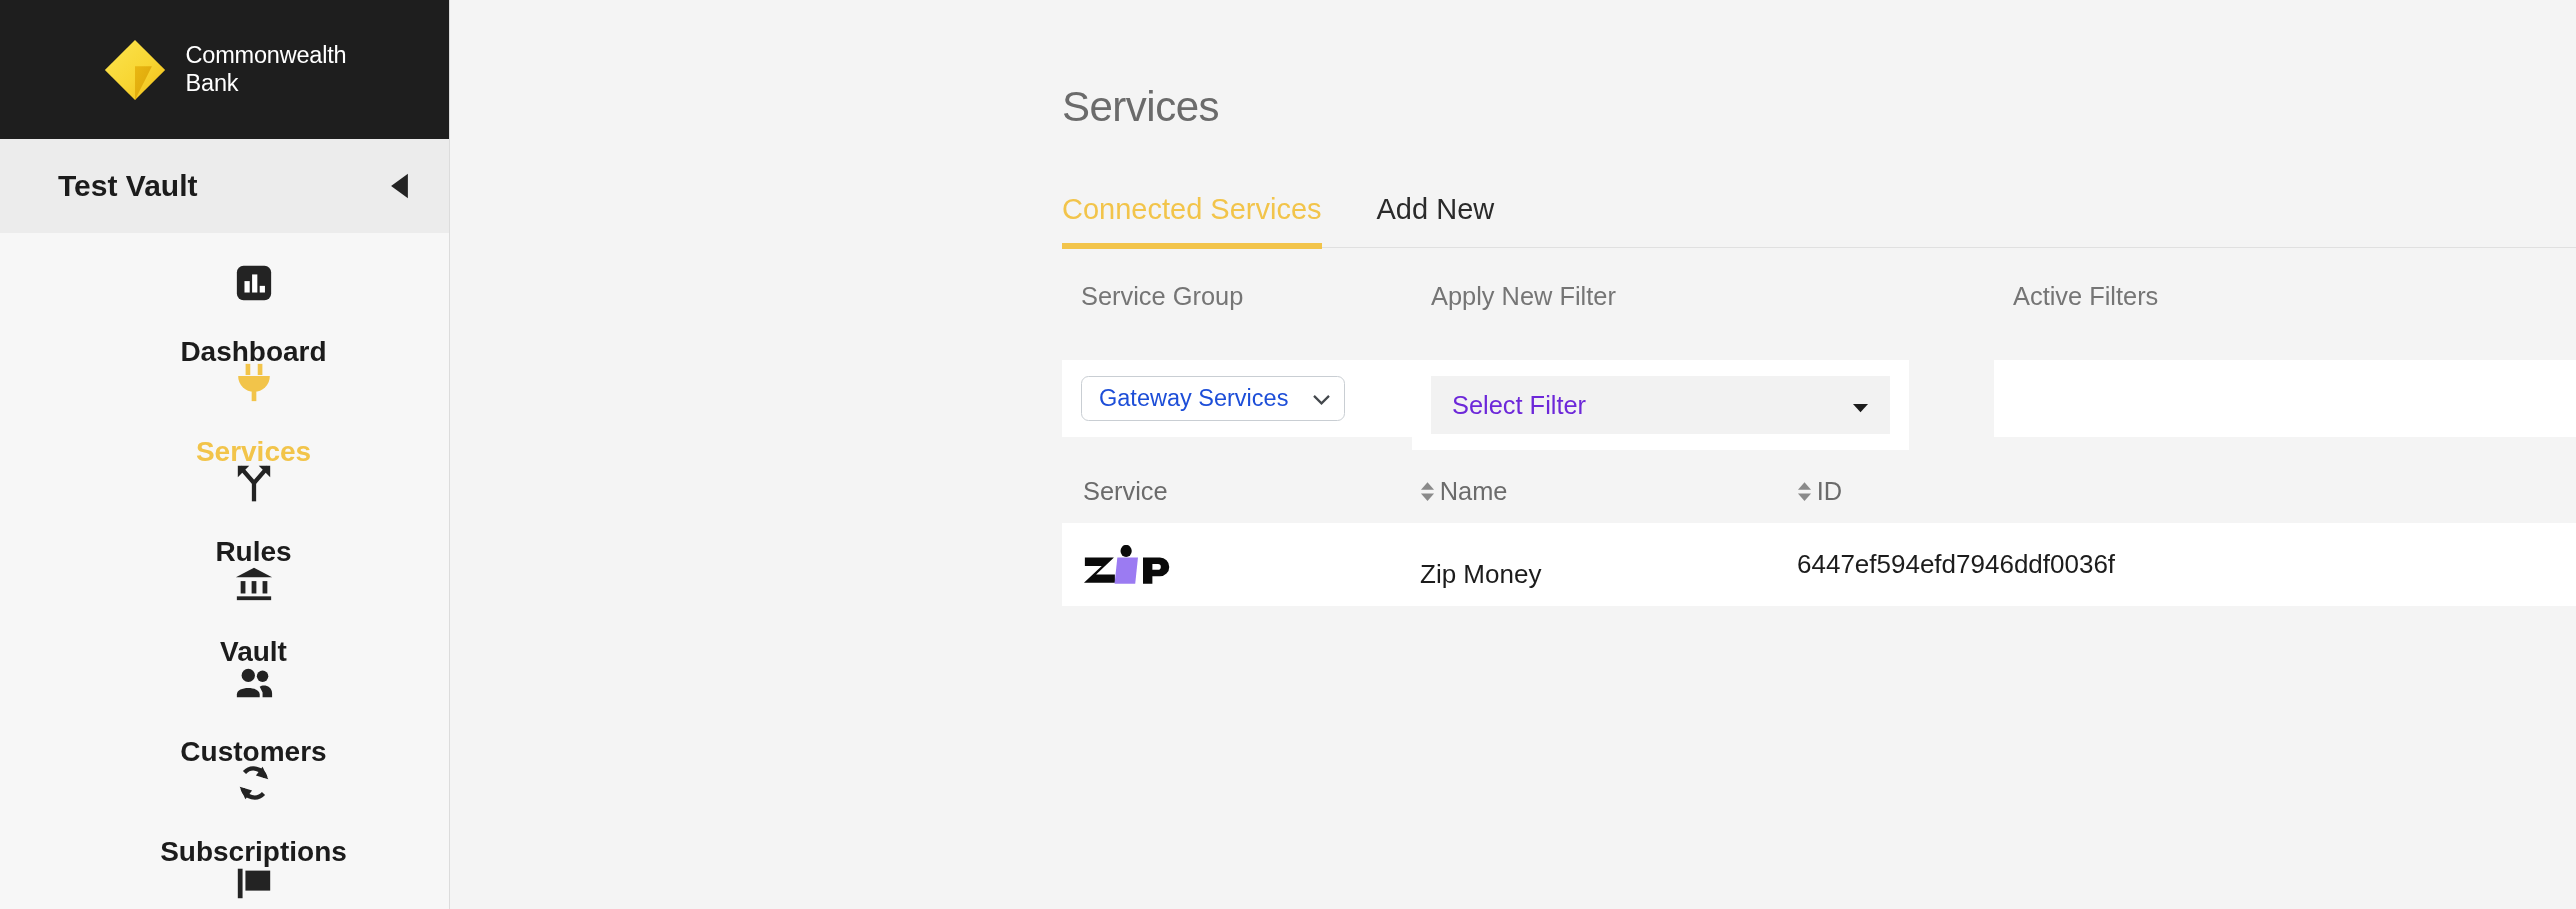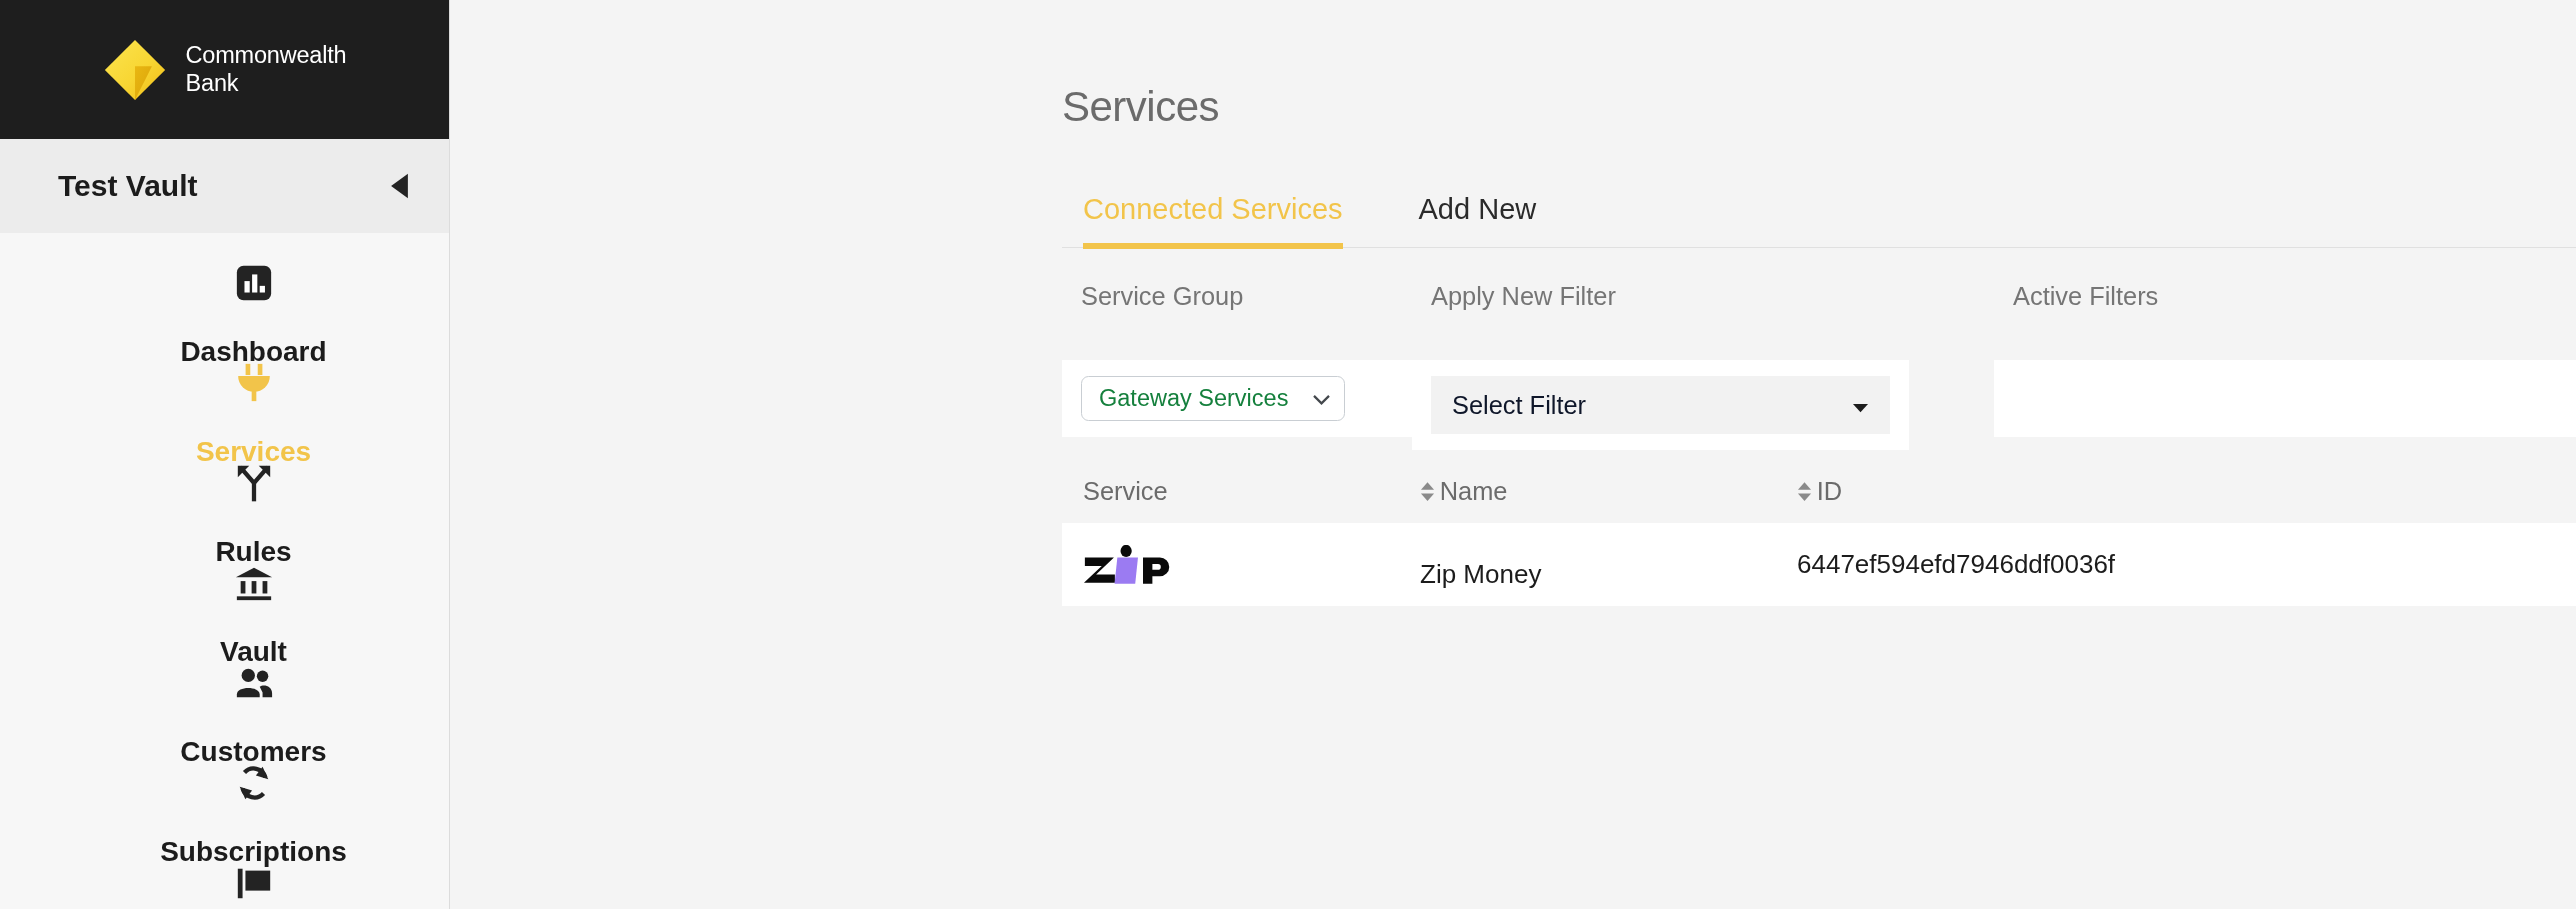--- a/index.html
+++ b/index.html
@@ -117,21 +117,20 @@
     height: 77px;
   }
   .tab {
     font-size: 29px;
     padding: 0 0 21px 0;
     margin-right: 55px;
     color: #2a2a2a;
     cursor: pointer;
     position: relative;
     white-space: nowrap;
-    margin-left: 21px;
   }
   .tab.active { color: #f2c44a; }
   .tab.active::after {
     content: "";
     position: absolute;
     left: 0; right: 0; bottom: -1.9px;
     height: 5.6px;
     background: #f2c44a;
   }
 
@@ -167,33 +166,33 @@
     display: flex;
     align-items: center;
     justify-content: space-between;
     border: 0.9px solid #c9ced3;
     border-radius: 7.5px;
     background: #ffffff;
     height: 45px;
     padding: 0 13px 0 17px;
     width: 264px;
     font-size: 23.5px;
-    color: #15803d;
+    color: #1d4ed8;
     cursor: pointer;
   }
   .select-filter {
     display: flex;
     align-items: center;
     justify-content: space-between;
     background: #f2f2f2;
     height: 58px;
     padding: 0 21px 0 21px;
     width: 100%;
     font-size: 25.4px;
-    color: #0f172a;
+    color: #6d28d9;
     cursor: pointer;
   }
   .af-box {
     background: #ffffff;
     height: 77px;
     width: 100%;
   }
 
   
   .table {

